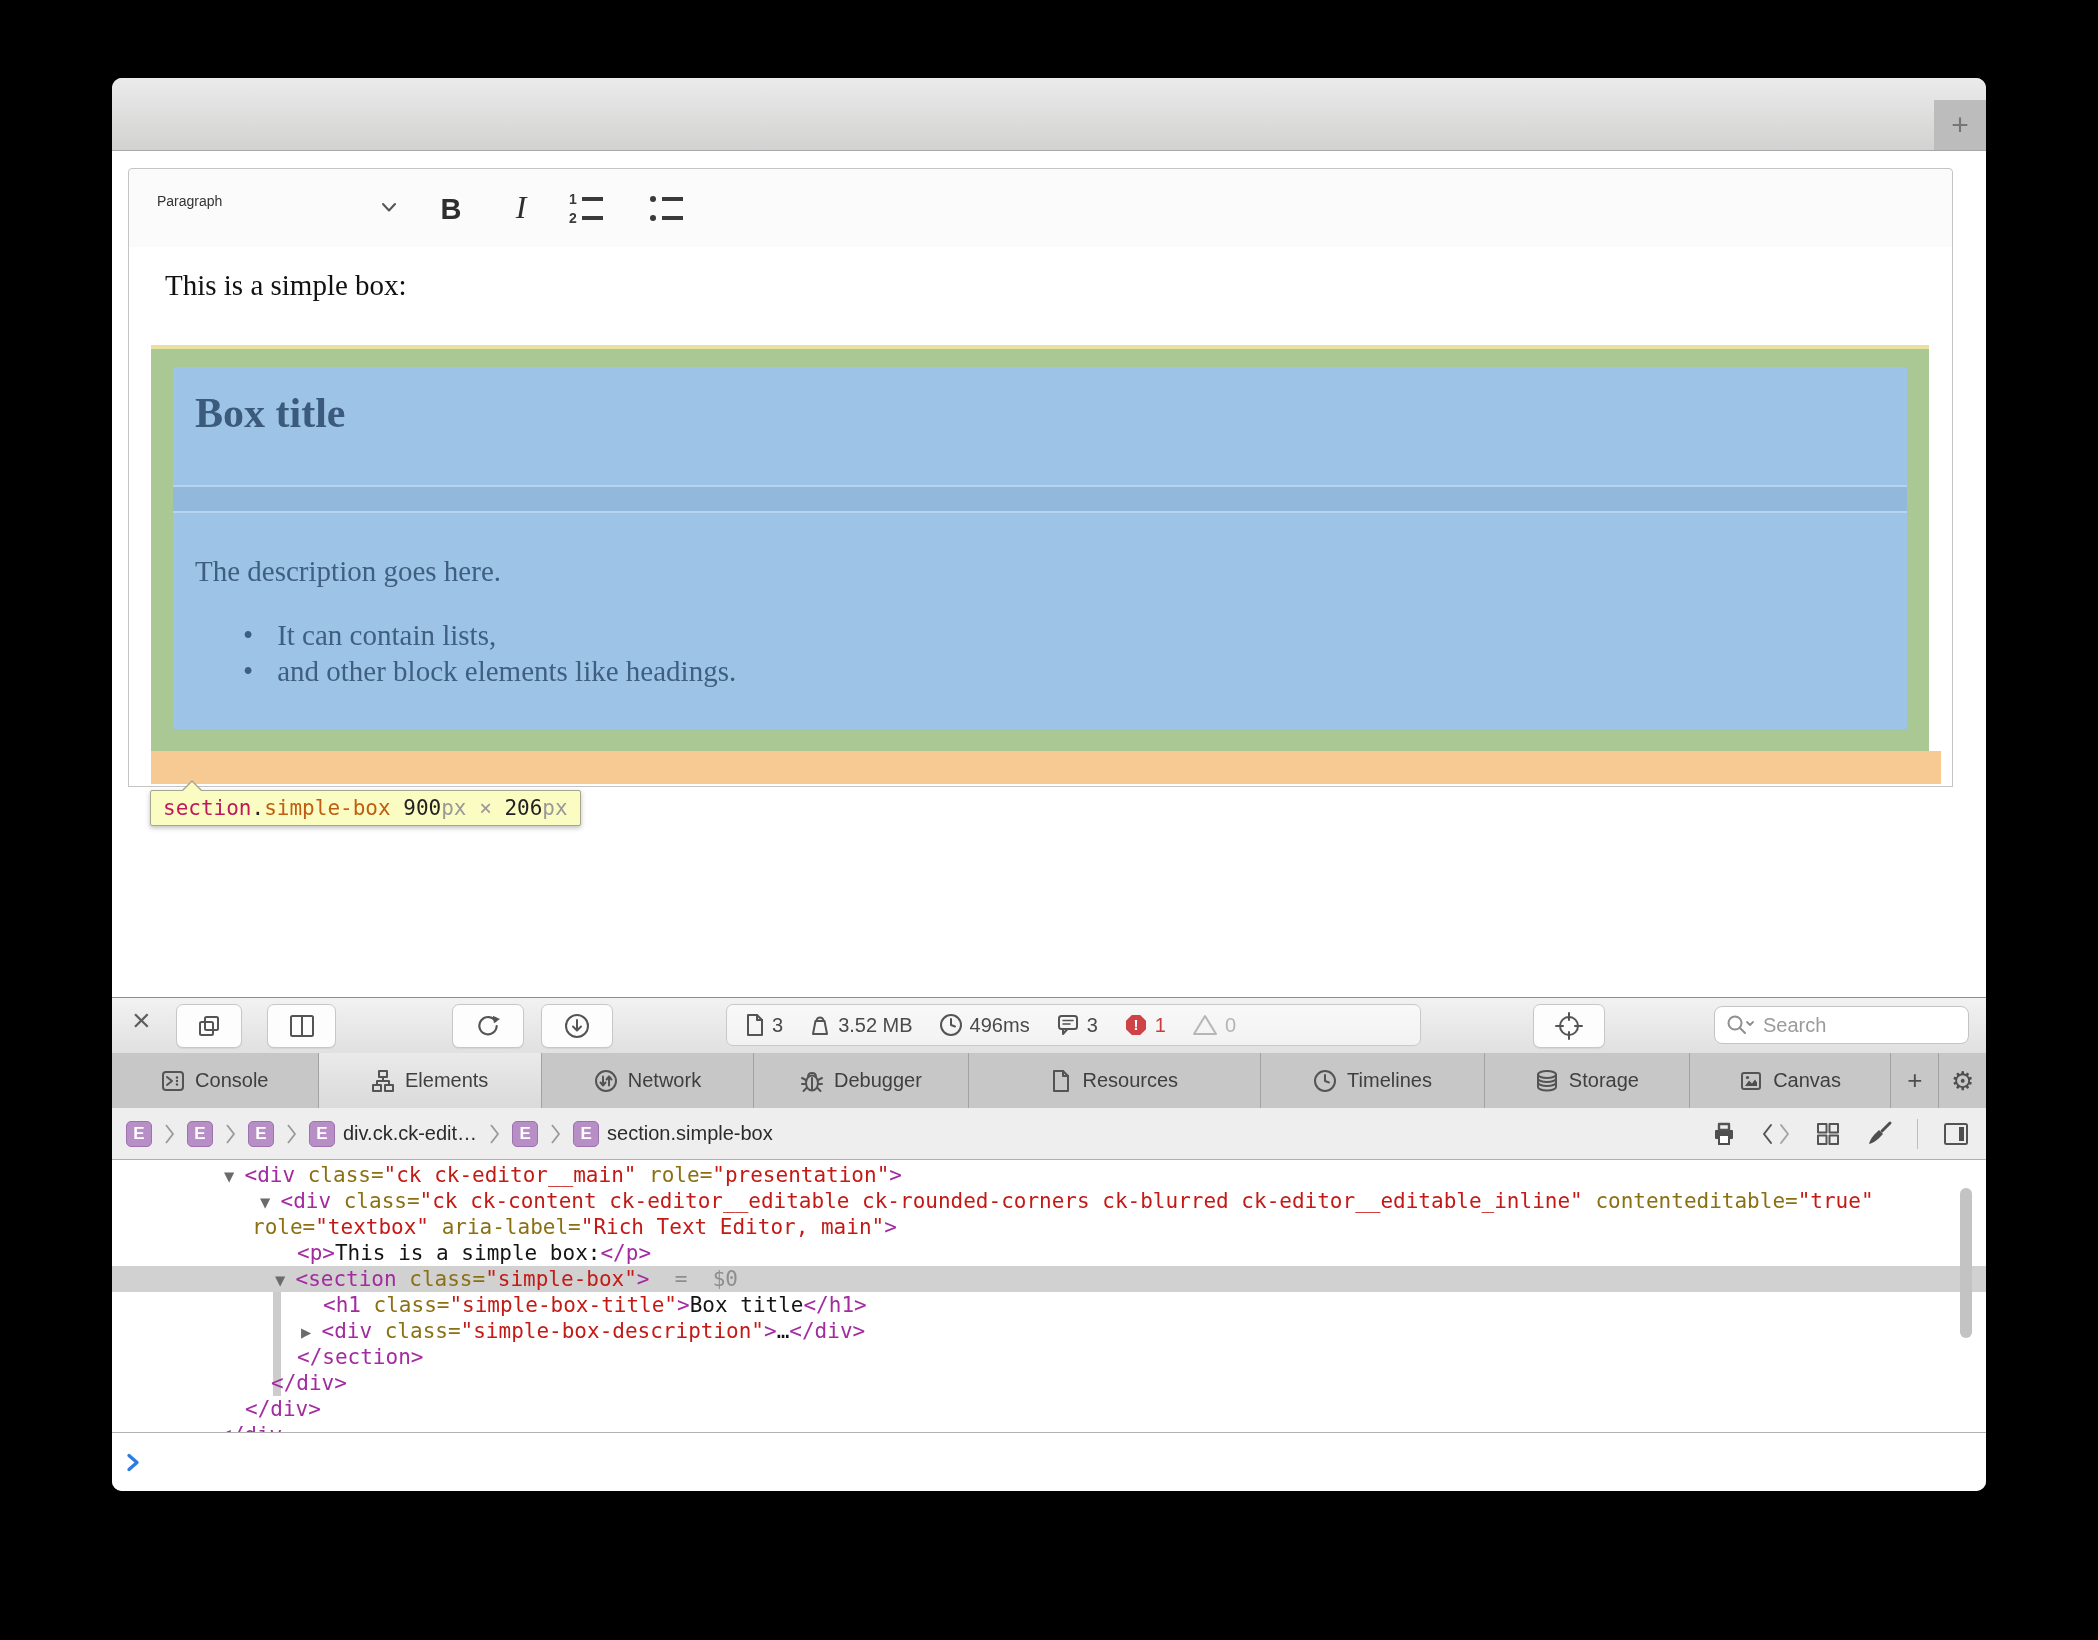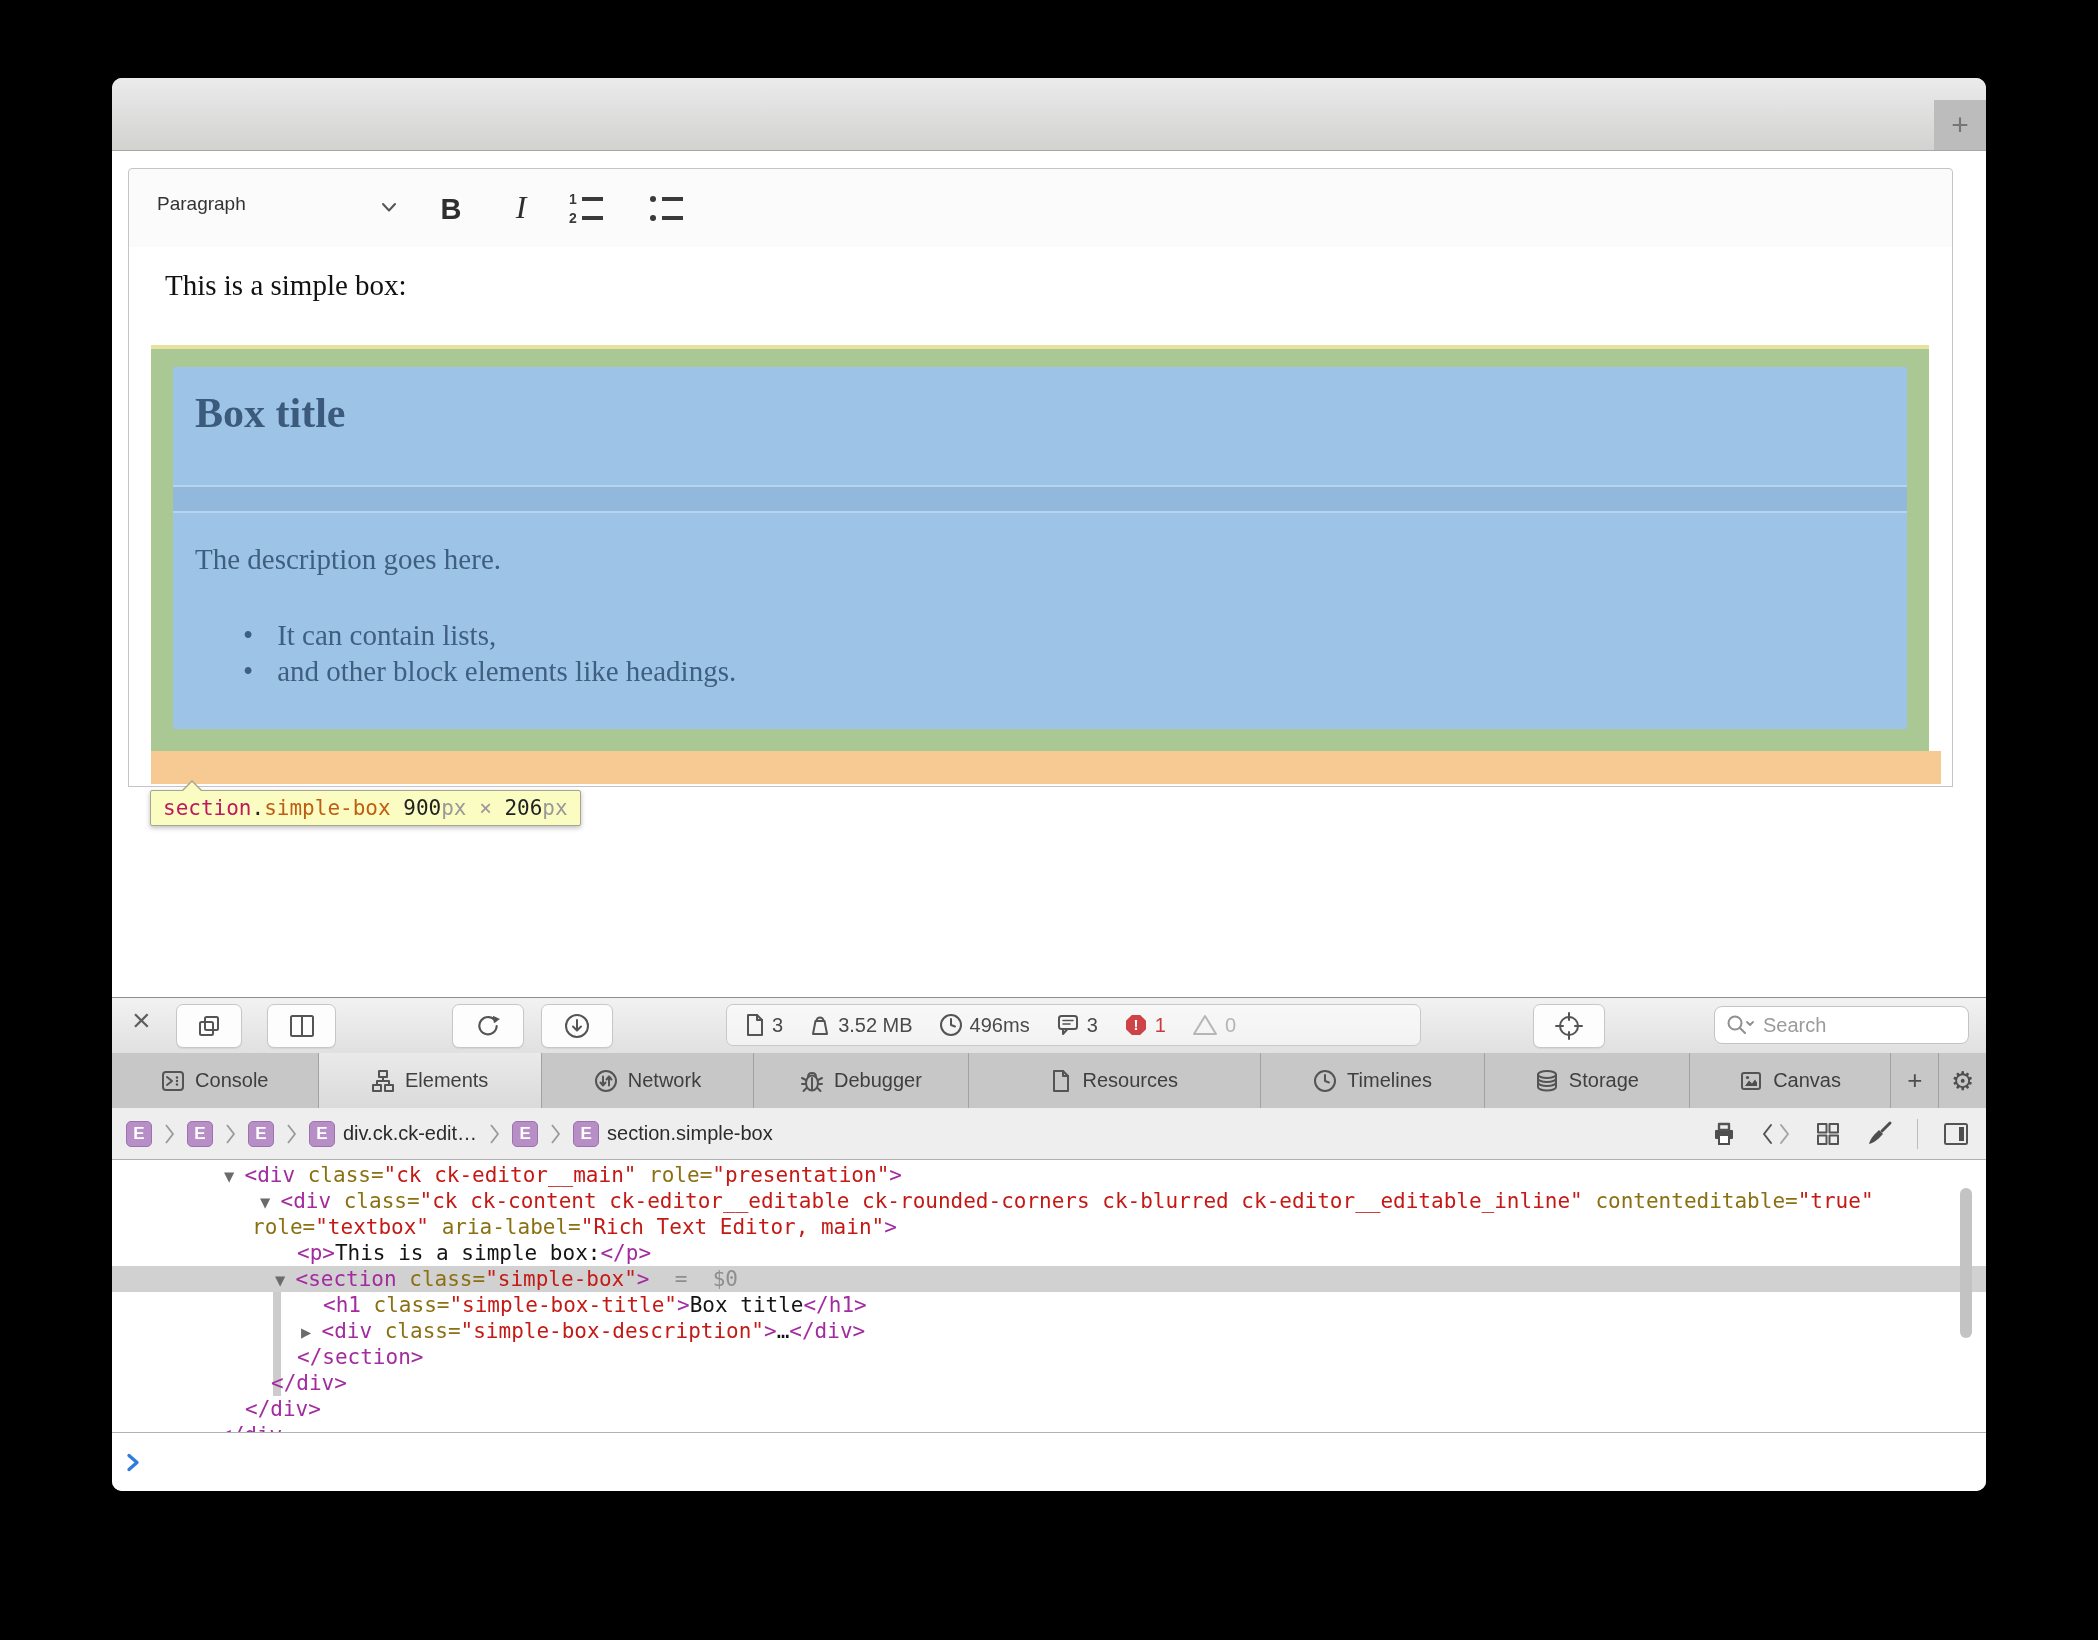--- a/index.html
+++ b/index.html
@@ -31,21 +31,21 @@
   #ed-content{position:absolute;left:16px;top:169px;width:1823px;height:539px;background:#fff;
               border-left:1px solid #c4c4c4;border-right:1px solid #c4c4c4;border-bottom:1px solid #c4c4c4;}
   .serif{font-family:"Liberation Serif",serif;}
   #intro{position:absolute;left:36px;top:22px;font-size:29px;color:#111;}
   #hl-green{position:absolute;left:22px;top:98px;width:1778px;height:406px;background:#aac894;}
   #hl-yellow-line{position:absolute;left:0;top:0;width:100%;height:4px;background:#e9e1a0;}
   #hl-blue{position:absolute;left:22px;top:22px;width:1734px;height:362px;background:#9dc4e6;}
   #box-title{position:absolute;left:22px;top:22px;font-size:42px;font-weight:bold;color:#3b5a7c;}
   #margin-band{position:absolute;left:0;top:118px;width:100%;height:24px;background:#92b8dc;
                border-top:2px solid #b7d4ef;border-bottom:2px solid #b7d4ef;}
-  #box-desc{position:absolute;left:22px;top:176px;font-size:29px;color:#3f5f80;}
+  #box-desc{position:absolute;left:22px;top:188px;font-size:29px;color:#3f5f80;}
   .box-li{position:absolute;font-size:29px;color:#3f5f80;display:flex;}
   .box-li .dot{margin-right:24px;}
   #hl-orange{position:absolute;left:22px;top:504px;width:1790px;height:33px;background:#f7ca94;}
 
   
   #tooltip{position:absolute;left:38px;top:712px;height:34px;background:#fbfcc2;border:1px solid #a6a58d;
            border-radius:2px;box-shadow:0 2px 5px rgba(0,0,0,.25);display:flex;align-items:center;
            padding:0 12px;font-family:"DejaVu Sans Mono",monospace;font-size:21px;white-space:pre;}
   #tooltip-arrow-border{position:absolute;left:30px;top:-11px;width:0;height:0;
       border-left:11px solid transparent;border-right:11px solid transparent;border-bottom:11px solid #a6a58d;}
@@ -139,21 +139,21 @@
         <rect class="ico" x="9" y="4" width="14" height="14" rx="2"></rect>
           <rect x="3" y="9" width="14" height="14" rx="2" fill="#fdfdfd" class="ico"></rect>
       </svg>
     </div>
     <div id="plus-stub">
         <span>+</span>
       </div>
   </div>
 
   <div id="ed-toolbar">
-    <div class="abs" style="left:28px;top:24px;font-size:19px;color:#333;">Paragraph</div>
+    <div class="abs" style="left:28px;top:24px;font-size:14px;color:#333;">Paragraph</div>
     <svg class="abs" style="left:252px;top:33px;" width="16" height="11" viewBox="0 0 16 11">
         <polyline class="ico" points="2,2 8,8.5 14,2"></polyline>
       </svg>
     <div class="abs" style="left:300px;top:18px;width:44px;height:44px;display:flex;align-items:center;justify-content:center;font-weight:bold;font-size:29px;color:#2e2e2e;">B</div>
     <div class="abs serif" style="left:372px;top:16px;width:40px;height:44px;display:flex;align-items:center;justify-content:center;font-style:italic;font-size:32px;color:#2e2e2e;">I</div>
     <div class="abs" style="left:438px;top:20px;">
       <svg width="42" height="38" viewBox="0 0 42 38">
         <text x="2" y="15" font-size="14" font-weight="bold" fill="#3a3a3a" font-family="Liberation Sans,sans-serif">1</text>
         <text x="2" y="34" font-size="14" font-weight="bold" fill="#3a3a3a" font-family="Liberation Sans,sans-serif">2</text>
         <line x1="15" y1="10" x2="36" y2="10" stroke="#3a3a3a" stroke-width="4"></line>

